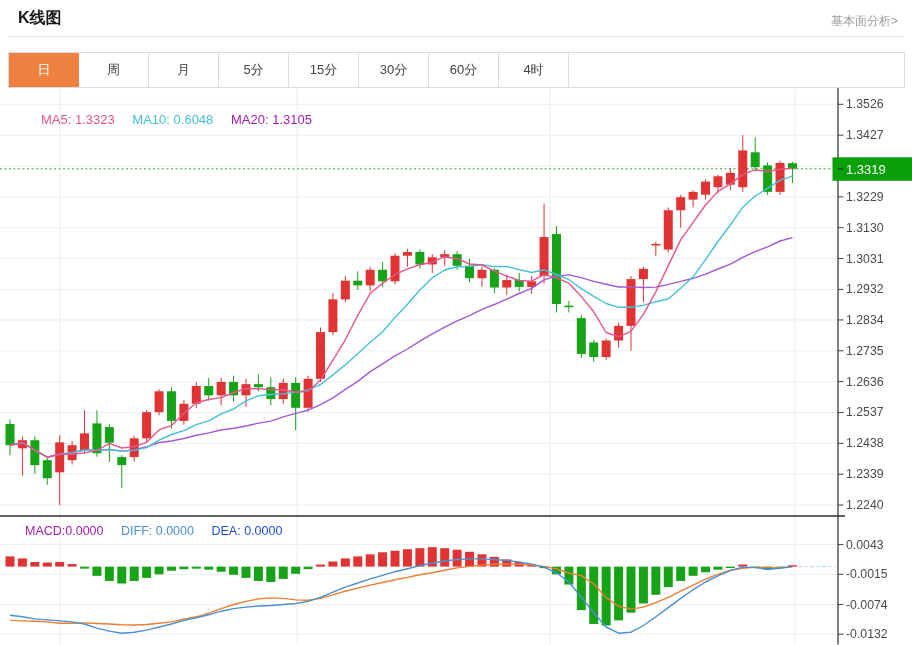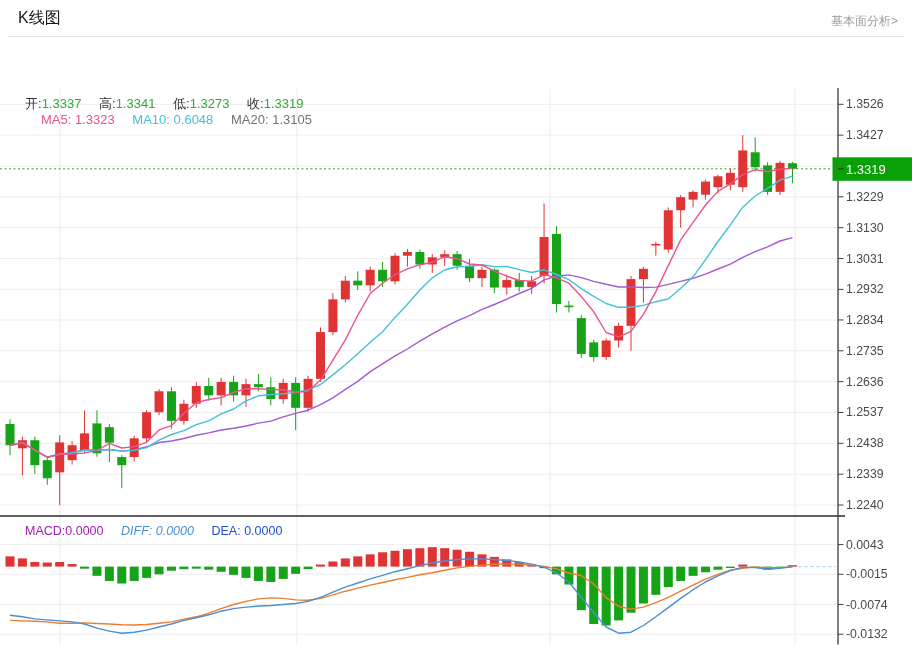--- a/index.html
+++ b/index.html
@@ -1,18 +1,18 @@
 <!DOCTYPE html>
 <html><head>
 <meta charset="utf-8">
 <style>
   html,body{margin:0;padding:0;background:#fff;}
   .page{position:relative;width:912px;height:645px;background:#fff;overflow:hidden;
         font-family:"Liberation Sans","DejaVu Sans",sans-serif;}
-  .page-title{position:absolute;left:18px;top:8px;font-size:16px;font-weight:normal;color:#1a1a1a;}
+  .page-title{position:absolute;left:18px;top:8px;font-size:16px;font-weight:bold;color:#1a1a1a;}
   .header-link{position:absolute;right:14px;top:13px;font-size:12px;color:#9a9a9a;cursor:pointer;}
   .header-divider{position:absolute;left:8px;top:36px;width:896px;height:0;border-top:1px solid #e7e7e7;}
   .tabbar{position:absolute;left:8px;top:52px;width:897px;height:36px;box-sizing:border-box;
           border:1px solid #dcdcdc;white-space:nowrap;font-size:0;background:#fff;}
   .tab{display:inline-block;width:70px;height:34px;line-height:34px;text-align:center;
        font-size:13px;color:#444;border-right:1px solid #dcdcdc;box-sizing:border-box;
        cursor:pointer;vertical-align:top;}
   .tab.active{color:#fff;border-right:none;}
   .chart-area{position:absolute;left:0;top:88px;width:756px;height:557px;}
   .overlay{position:absolute;font-size:13px;white-space:nowrap;z-index:5;}
@@ -25,20 +25,21 @@
   svg{display:block;}
 </style>
 </head>
 <body>
 
 <div class="page">
   <div class="page-title">K线图</div>
   <div class="header-link">基本面分析&gt;</div>
   <div class="header-divider"></div>
 
+  <div class="tabbar"><div class="tab active" style="background: rgb(238, 128, 64);">日</div><div class="tab">周</div><div class="tab">月</div><div class="tab">5分</div><div class="tab">15分</div><div class="tab">30分</div><div class="tab">60分</div><div class="tab">4时</div></div>
 
   <div class="chart-area">
     <svg id="kchart" width="912" height="557" viewBox="0 88 912 557">
         <g>
           <line x1="0" y1="104.3" x2="838" y2="104.3" stroke="#ededf2" stroke-width="1"></line>
           <line x1="0" y1="135.15" x2="838" y2="135.15" stroke="#ededf2" stroke-width="1"></line>
           <line x1="0" y1="166" x2="838" y2="166" stroke="#ededf2" stroke-width="1"></line>
           <line x1="0" y1="196.85000000000002" x2="838" y2="196.85000000000002" stroke="#ededf2" stroke-width="1"></line>
           <line x1="0" y1="227.7" x2="838" y2="227.7" stroke="#ededf2" stroke-width="1"></line>
           <line x1="0" y1="258.55" x2="838" y2="258.55" stroke="#ededf2" stroke-width="1"></line>
@@ -317,31 +318,25 @@
           <line x1="838" y1="574.3000000000001" x2="843.5" y2="574.3000000000001" stroke="#444" stroke-width="1"></line>
           <text x="846" y="574.3000000000001" fill="#4a4a4a" font-size="12.3" dominant-baseline="central" text-anchor="start">-0.0015</text>
           <line x1="838" y1="604.5120689655173" x2="843.5" y2="604.5120689655173" stroke="#444" stroke-width="1"></line>
           <text x="846" y="604.5120689655173" fill="#4a4a4a" font-size="12.3" dominant-baseline="central" text-anchor="start">-0.0074</text>
           <line x1="838" y1="634.2120689655172" x2="843.5" y2="634.2120689655172" stroke="#444" stroke-width="1"></line>
           <text x="846" y="634.2120689655172" fill="#4a4a4a" font-size="12.3" dominant-baseline="central" text-anchor="start">-0.0132</text>
         </g>
       </svg>
   </div>
 
-  <div class="overlay ohlc-row">
-    <span class="grp"><span class="lbl">开:</span><span class="val-green">1.3337</span></span>
-    <span class="grp"><span class="lbl">高:</span><span class="val-green">1.3341</span></span>
-    <span class="grp"><span class="lbl">低:</span><span class="val-green">1.3273</span></span>
-    <span class="grp"><span class="lbl">收:</span><span class="val-green">1.3319</span></span>
-  </div>
 
   <div class="overlay ma-row">
     <span class="grp" id="ma5grp" style="color: rgb(232, 84, 140); margin-left: 16px;"><span>MA5:</span> <span>1.3323</span></span>
     <span class="grp" id="ma10grp" style="color: rgb(68, 192, 216);"><span>MA10:</span> <span>0.6048</span></span>
-    <span class="grp" id="ma20grp" style="color: #737373;"><span>MA20:</span> <span>1.3105</span></span>
+    <span class="grp" id="ma20grp" style="color: #a21caf;"><span>MA20:</span> <span>1.3105</span></span>
   </div>
 
   <div class="overlay macd-row">
     <span class="grp" id="macdgrp" style="color: #a21caf;"><span>MACD:</span><span>0.0000</span></span>
-    <span class="grp" id="diffgrp" style="color: rgb(74, 144, 210); font-style: italic;"><span>DIFF:</span> <span>0.0000</span></span>
+    <span class="grp" id="diffgrp" style="color: rgb(74, 144, 210);"><span>DIFF:</span> <span>0.0000</span></span>
     <span class="grp" id="deagrp" style="color: #1d4ed8;"><span>DEA:</span> <span>0.0000</span></span>
   </div>
 </div>
 
 </body></html>

